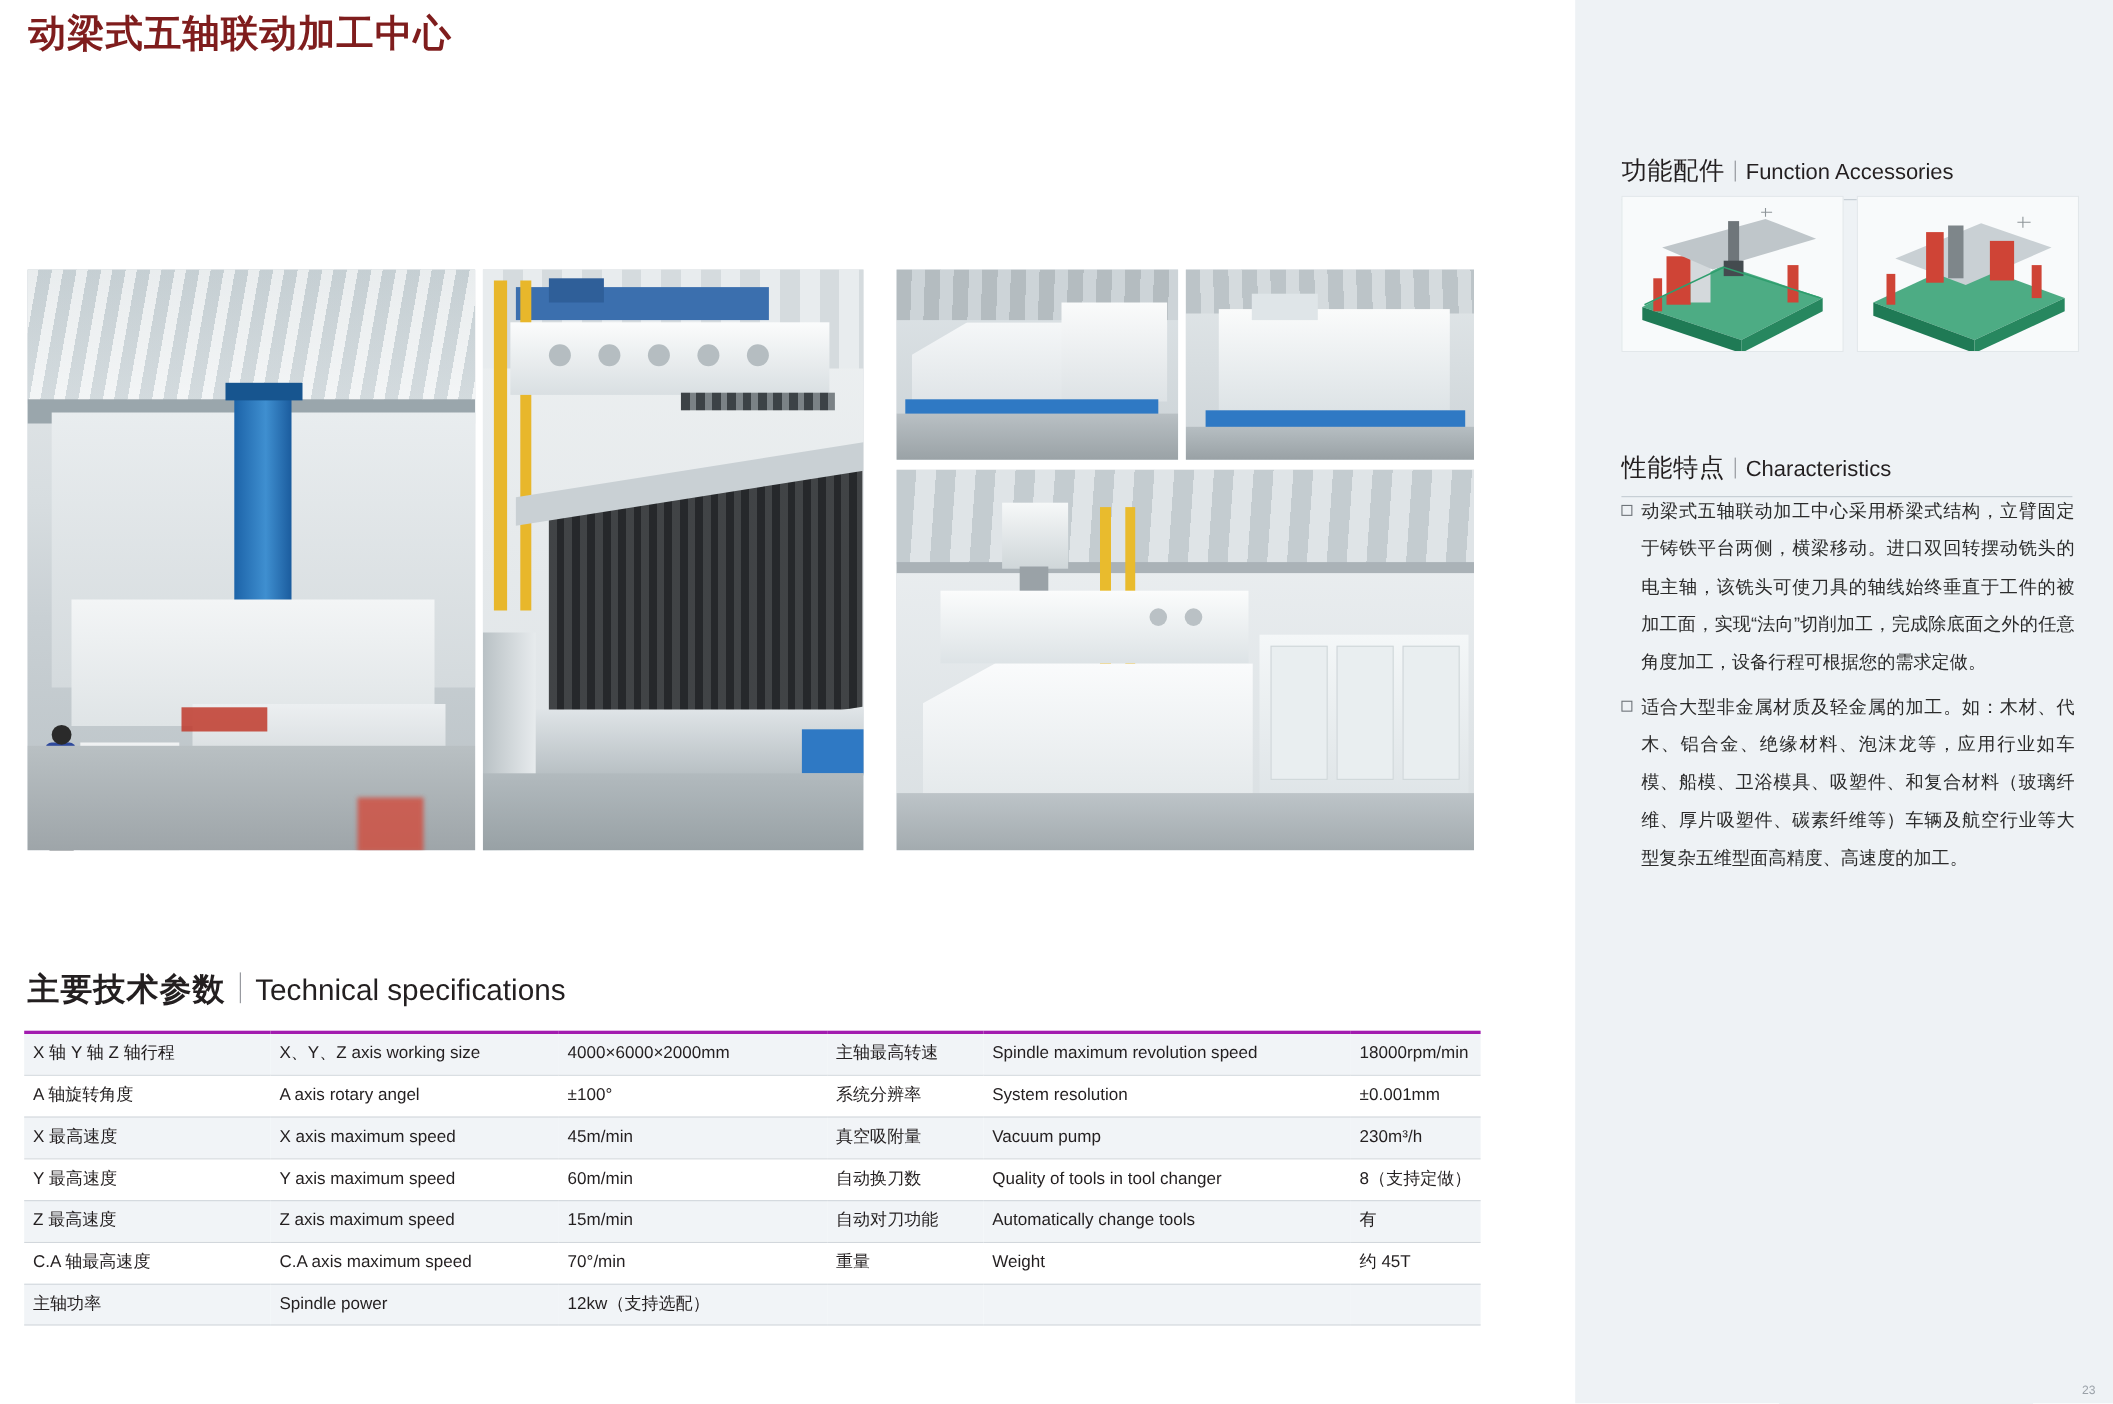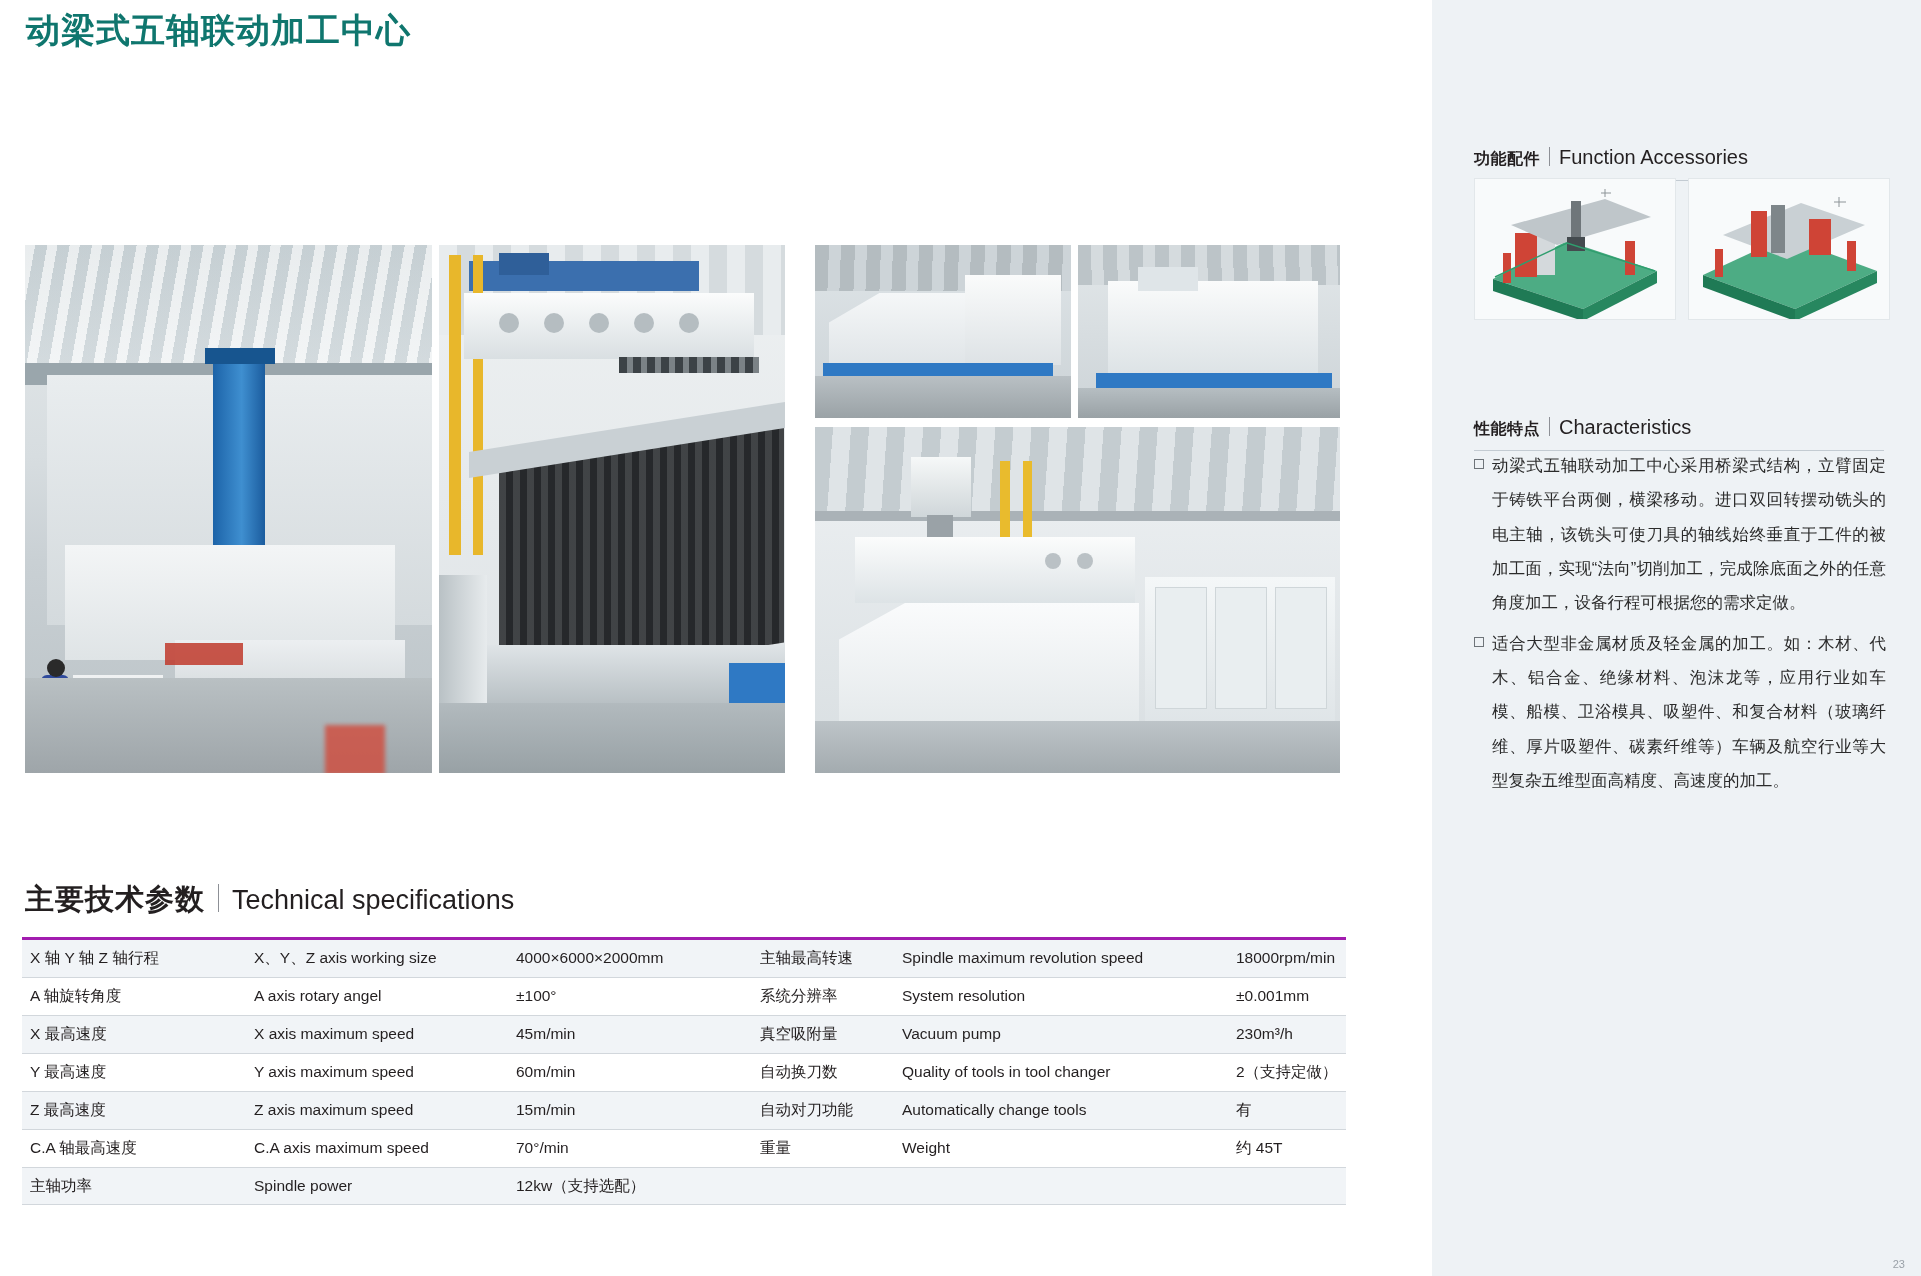--- a/index.html
+++ b/index.html
@@ -27,21 +27,21 @@
     position: relative;
     padding: 0;
   }
   .page-title {
     position: absolute;
     left: 26px;
     top: 8px;
     font-size: 34px;
     font-weight: bold;
     letter-spacing: 1px;
-    color: #0f766e;
+    color: #7f1d1d;
   }
   
   .collage {
     position: absolute;
     left: 25px;
     top: 245px;
     width: 1315px;
     height: 528px;
   }
   .ph {
@@ -120,21 +120,21 @@
     width: 489px;
     height: 1276px;
     background: #eef2f5;
   }
   .sec-head {
     display: flex;
     align-items: baseline;
     margin-top: 0;
     padding-top: 0;
   }
-  .sec-head .cn { font-size: 16px; font-weight: bold; letter-spacing: 0.5px; }
+  .sec-head .cn { font-size: 23px; font-weight: normal; letter-spacing: 0.5px; }
   .sec-head .bar {
     display: inline-block;
     width: 1px; height: 19px;
     background: #8d9096;
     margin: 0 9px;
     position: relative; top: 2px;
   }
   .sec-head .en { font-size: 20px; margin-top: 24px; }
   .rule { height: 1px; background: #c3cbd2; margin-top: 10px; }
 
@@ -322,21 +322,21 @@
           <td class="c3">真空吸附量</td>
           <td class="c4">Vacuum pump</td>
           <td class="c5">230m³/h</td>
         </tr>
         <tr>
           <td class="c0">Y 最高速度</td>
           <td class="c1">Y axis maximum speed</td>
           <td class="c2">60m/min</td>
           <td class="c3">自动换刀数</td>
           <td class="c4">Quality of  tools in tool changer</td>
-          <td class="c5">2（支持定做）</td>
+          <td class="c5">8（支持定做）</td>
         </tr>
         <tr>
           <td class="c0">Z 最高速度</td>
           <td class="c1">Z axis maximum speed</td>
           <td class="c2">15m/min</td>
           <td class="c3">自动对刀功能</td>
           <td class="c4">Automatically change tools</td>
           <td class="c5">有</td>
         </tr>
         <tr>

